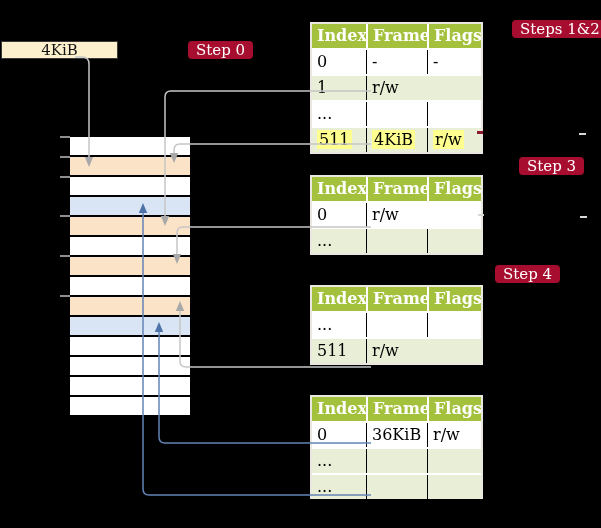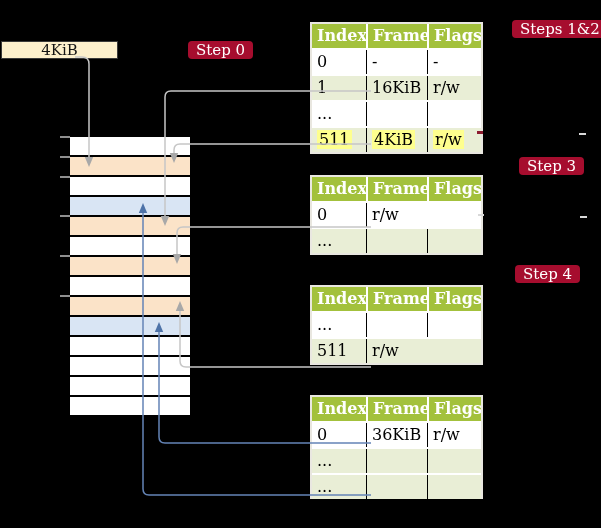--- a/index.html
+++ b/index.html
@@ -14,21 +14,21 @@
     font-size:15px;line-height:16px;text-align:center;
   }
   .badge{
     position:absolute;background:var(--badge_red);color:#fff;
     font-size:15px;line-height:18px;height:18px;padding:0 8px;border-radius:4px;
     white-space:nowrap;
   }
   #b-step0{left:188px;top:41px}
   #b-steps12{left:512px;top:20px;border-top-right-radius:0;border-bottom-right-radius:0}
   #b-step3{left:519px;top:157px}
-  #b-step4{left:515px;top:265px}
+  #b-step4{left:495px;top:265px}
   #memory-stack{
     position:absolute;left:70px;top:137px;width:120px;height:278px;
     display:flex;flex-direction:column;gap:2px;background:#000;
   }
   #memory-stack .row{flex:0 0 18px;height:18px}
   .tick{position:absolute;left:60px;width:10px;height:2px;background:var(--tick_gray)}
   .ptable{position:absolute;width:173px;border:2px solid var(--border_light);background:#fff}
   .ptable.clipped{border-bottom:none}
   .thead{display:flex;background:var(--header_green);height:24px}
   .th{font-weight:bold;color:#fff;font-size:16px;line-height:24px;padding-left:5px;overflow:hidden}
@@ -89,21 +89,20 @@
           <div class="th c2">Frame</div>
           <div class="th c3">Flags</div>
         </div>
         <div class="trow" style="background: rgb(255, 255, 255);">
           <div class="td c1">0</div>
           <div class="td c2">-</div>
           <div class="td c3">-</div>
         </div>
         <div class="trow" style="background: rgb(233, 238, 214);">
           <div class="td c1">1</div>
-          <div class="td c2">16KiB</div>
           <div class="td c3">r/w</div>
         </div>
         <div class="trow" style="background: rgb(255, 255, 255);">
           <div class="td c1">...</div>
           <div class="td c2"></div>
           <div class="td c3"></div>
         </div>
         <div class="trow" style="background: rgb(233, 238, 214);">
           <div class="td c1"><span class="hl">511</span></div>
           <div class="td c2"><span class="hl">4KiB</span></div>

